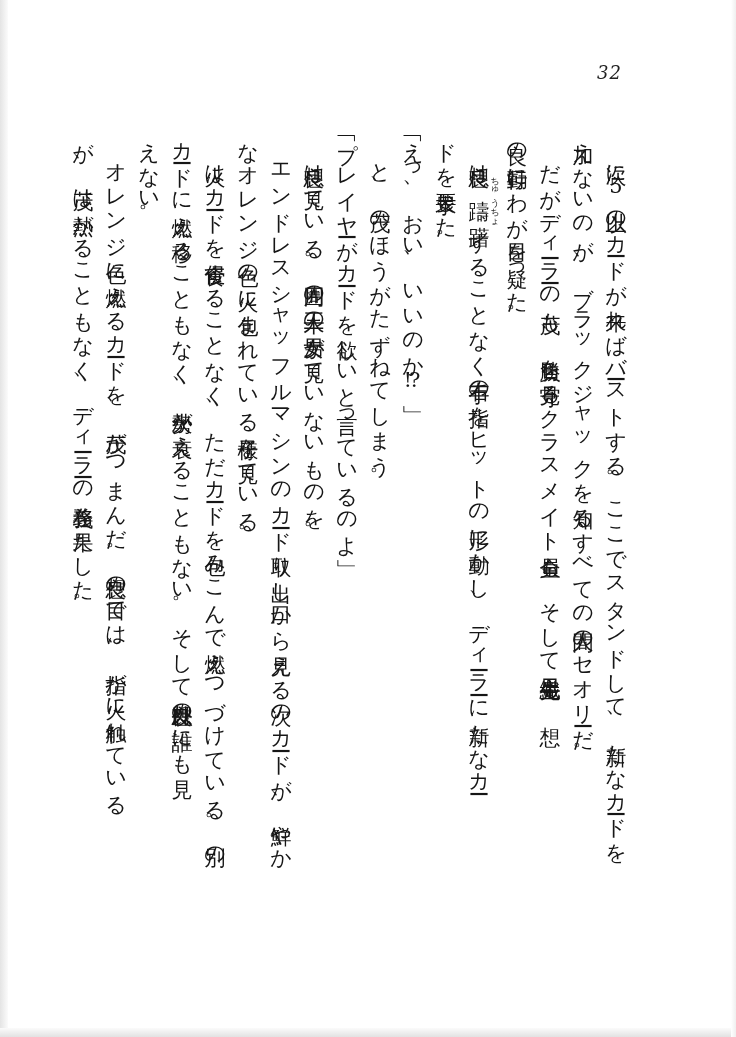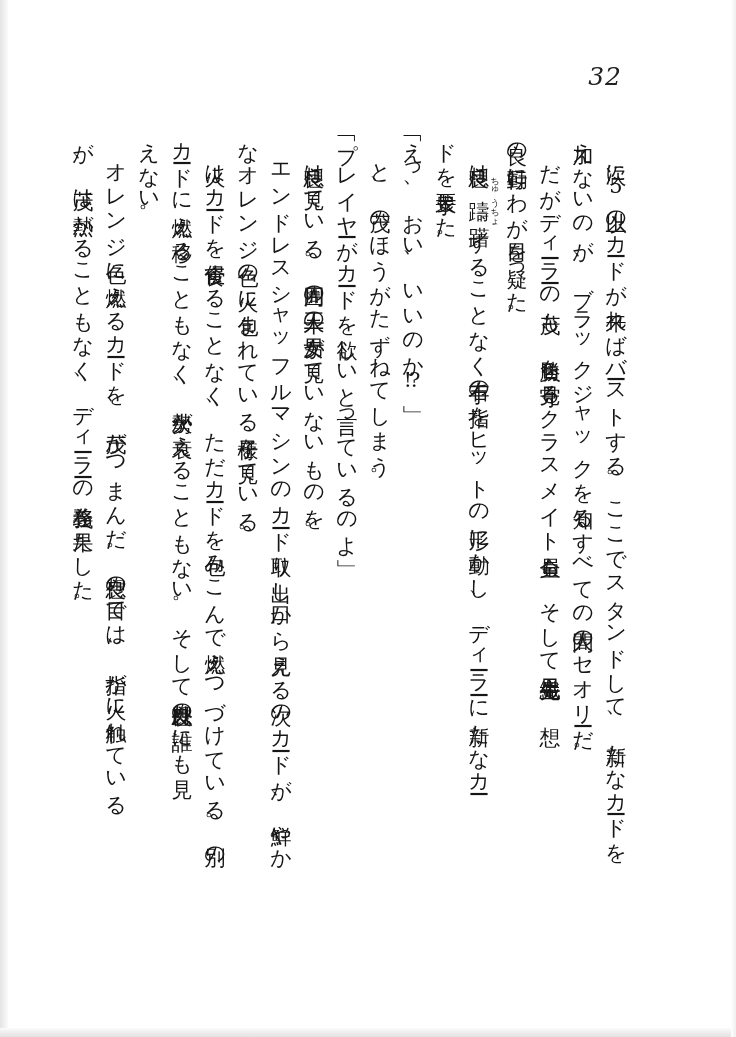--- a/index.html
+++ b/index.html
@@ -27,21 +27,21 @@
     background: linear-gradient(to top, #e2e2e2, #fbfbfb);
   }
   .edge-right {
     right: 0; top: 0; width: 5px; height: 100%;
     background: linear-gradient(to left, #efefef, #ffffff);
   }
   .page-number {
     position: absolute;
     top: 62px;
     right: 114px;
-    font-size: 25px;
+    font-size: 18px;
     font-style: italic;
     color: #222222;
     letter-spacing: 1px;
   }
   .text-block {
     position: absolute;
     top: 128px;
     right: 104px;
     height: 820px;
     writing-mode: vertical-rl;

